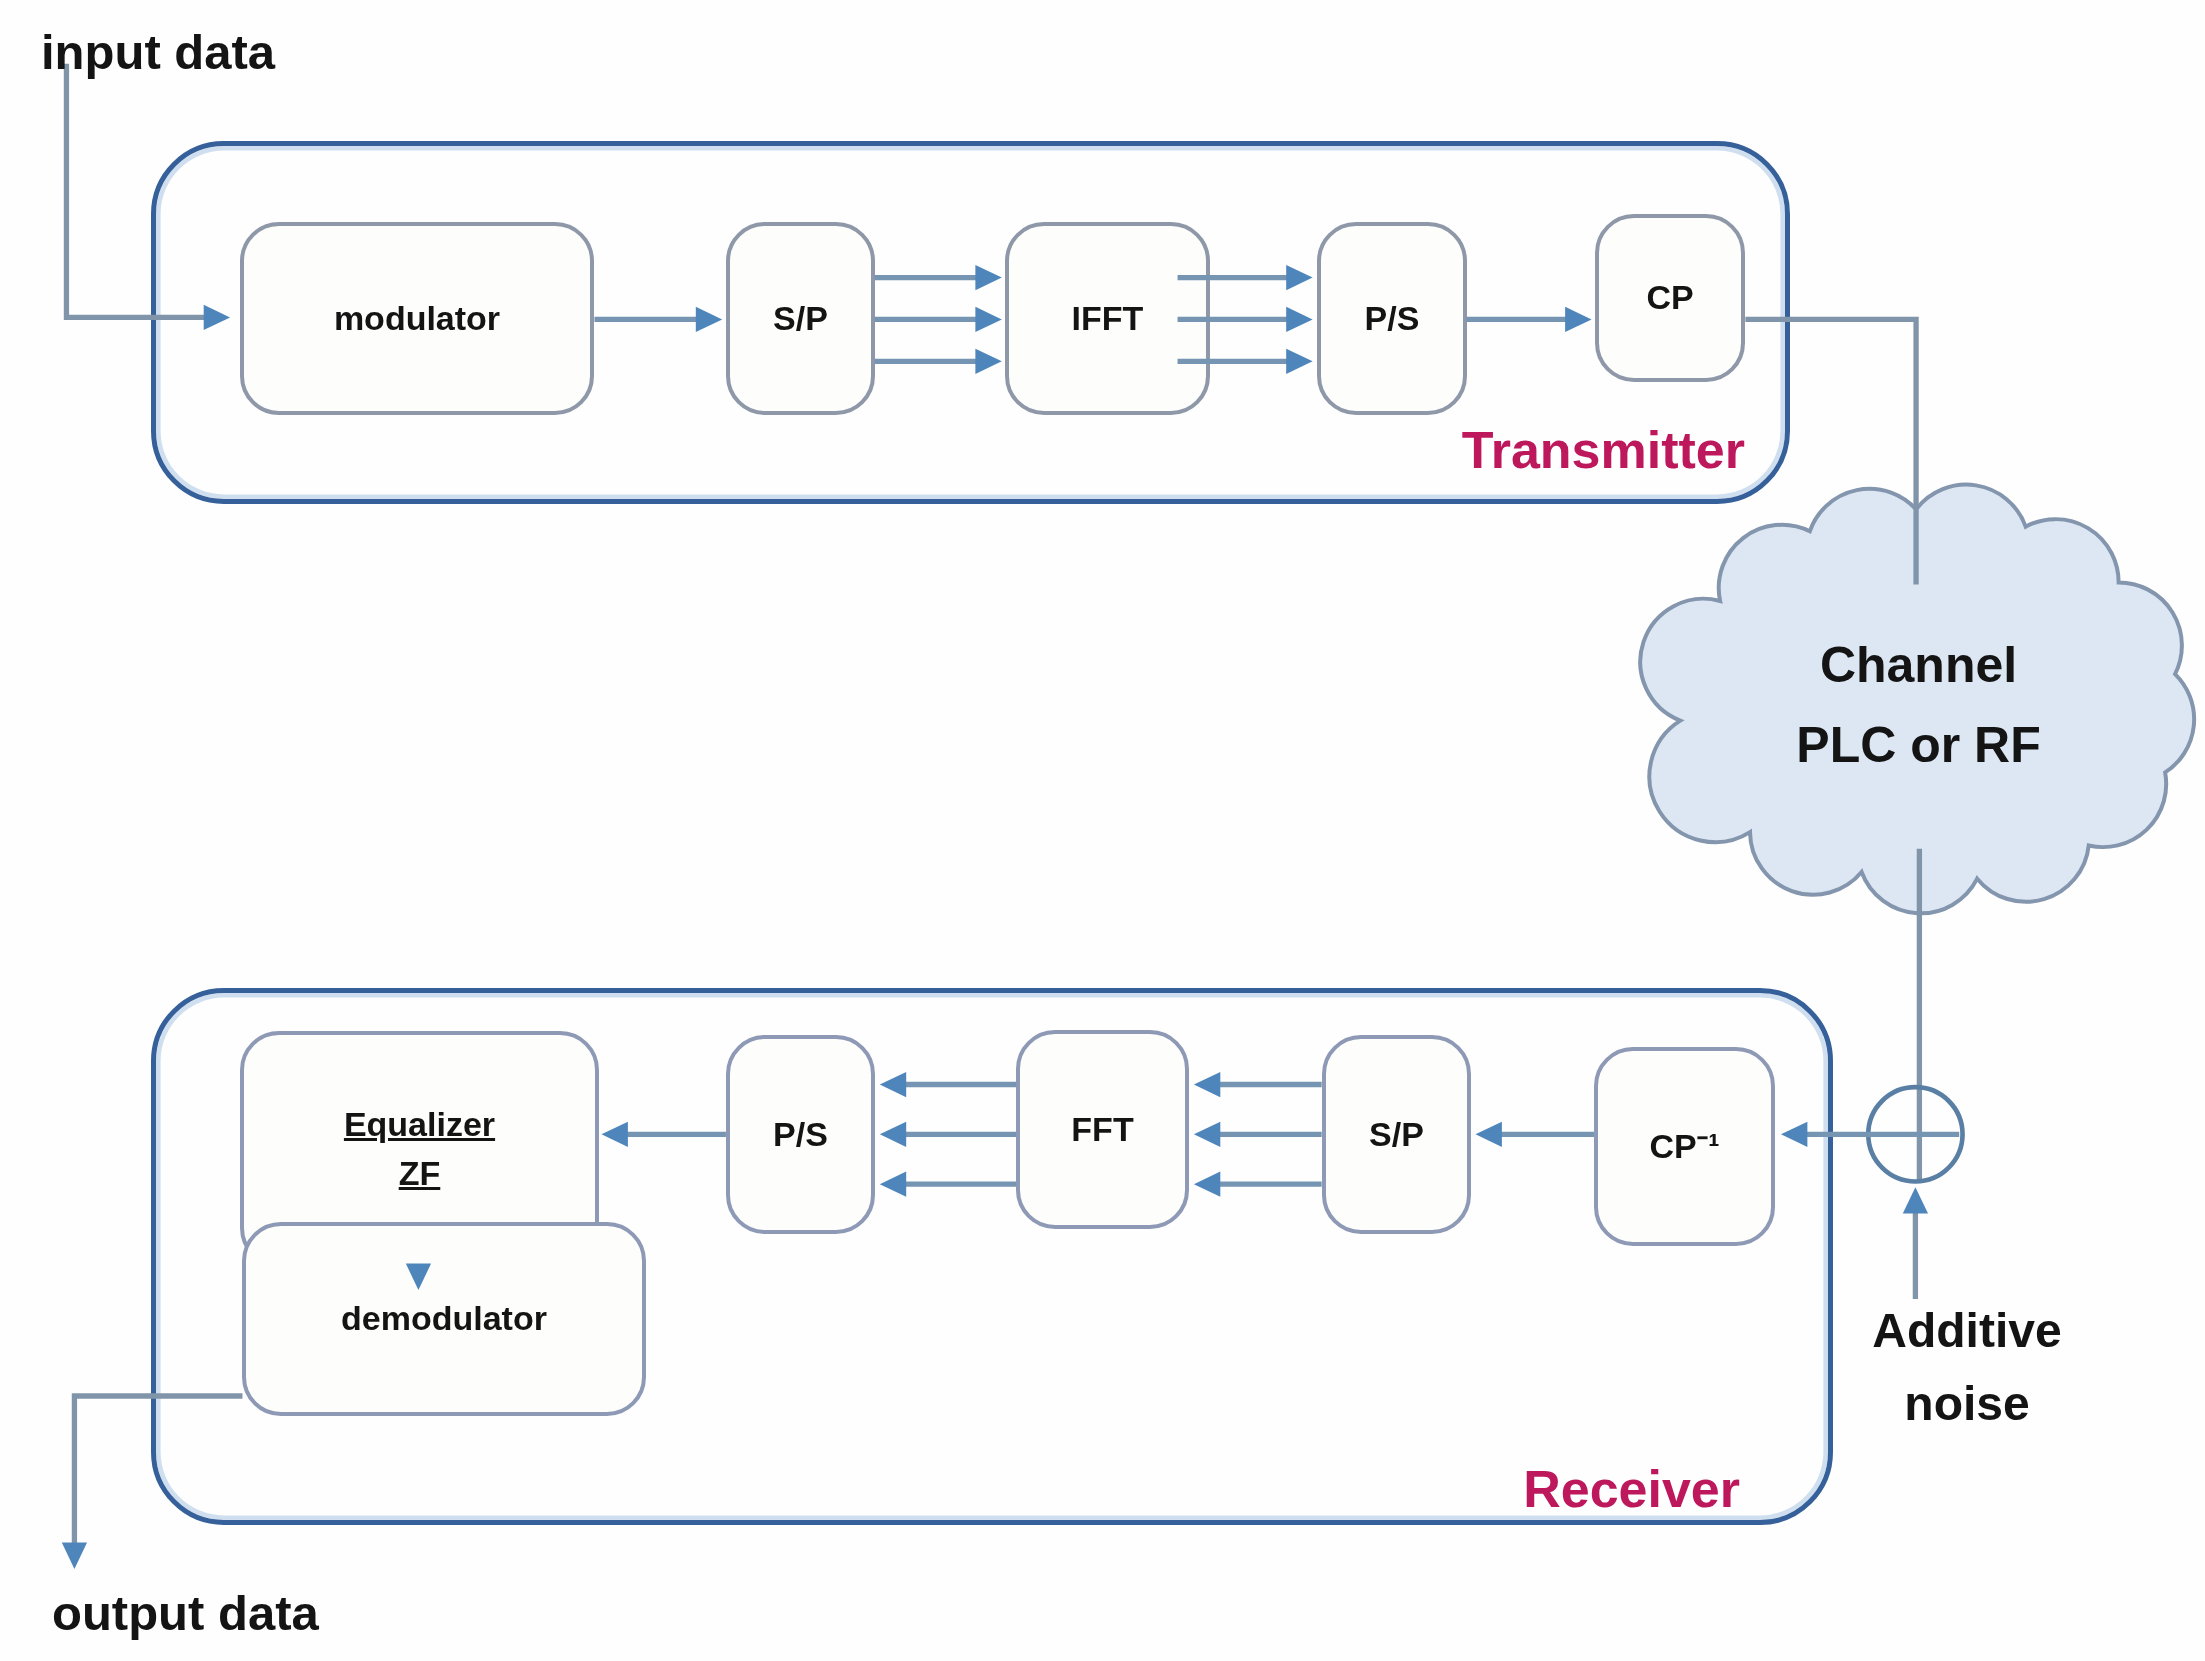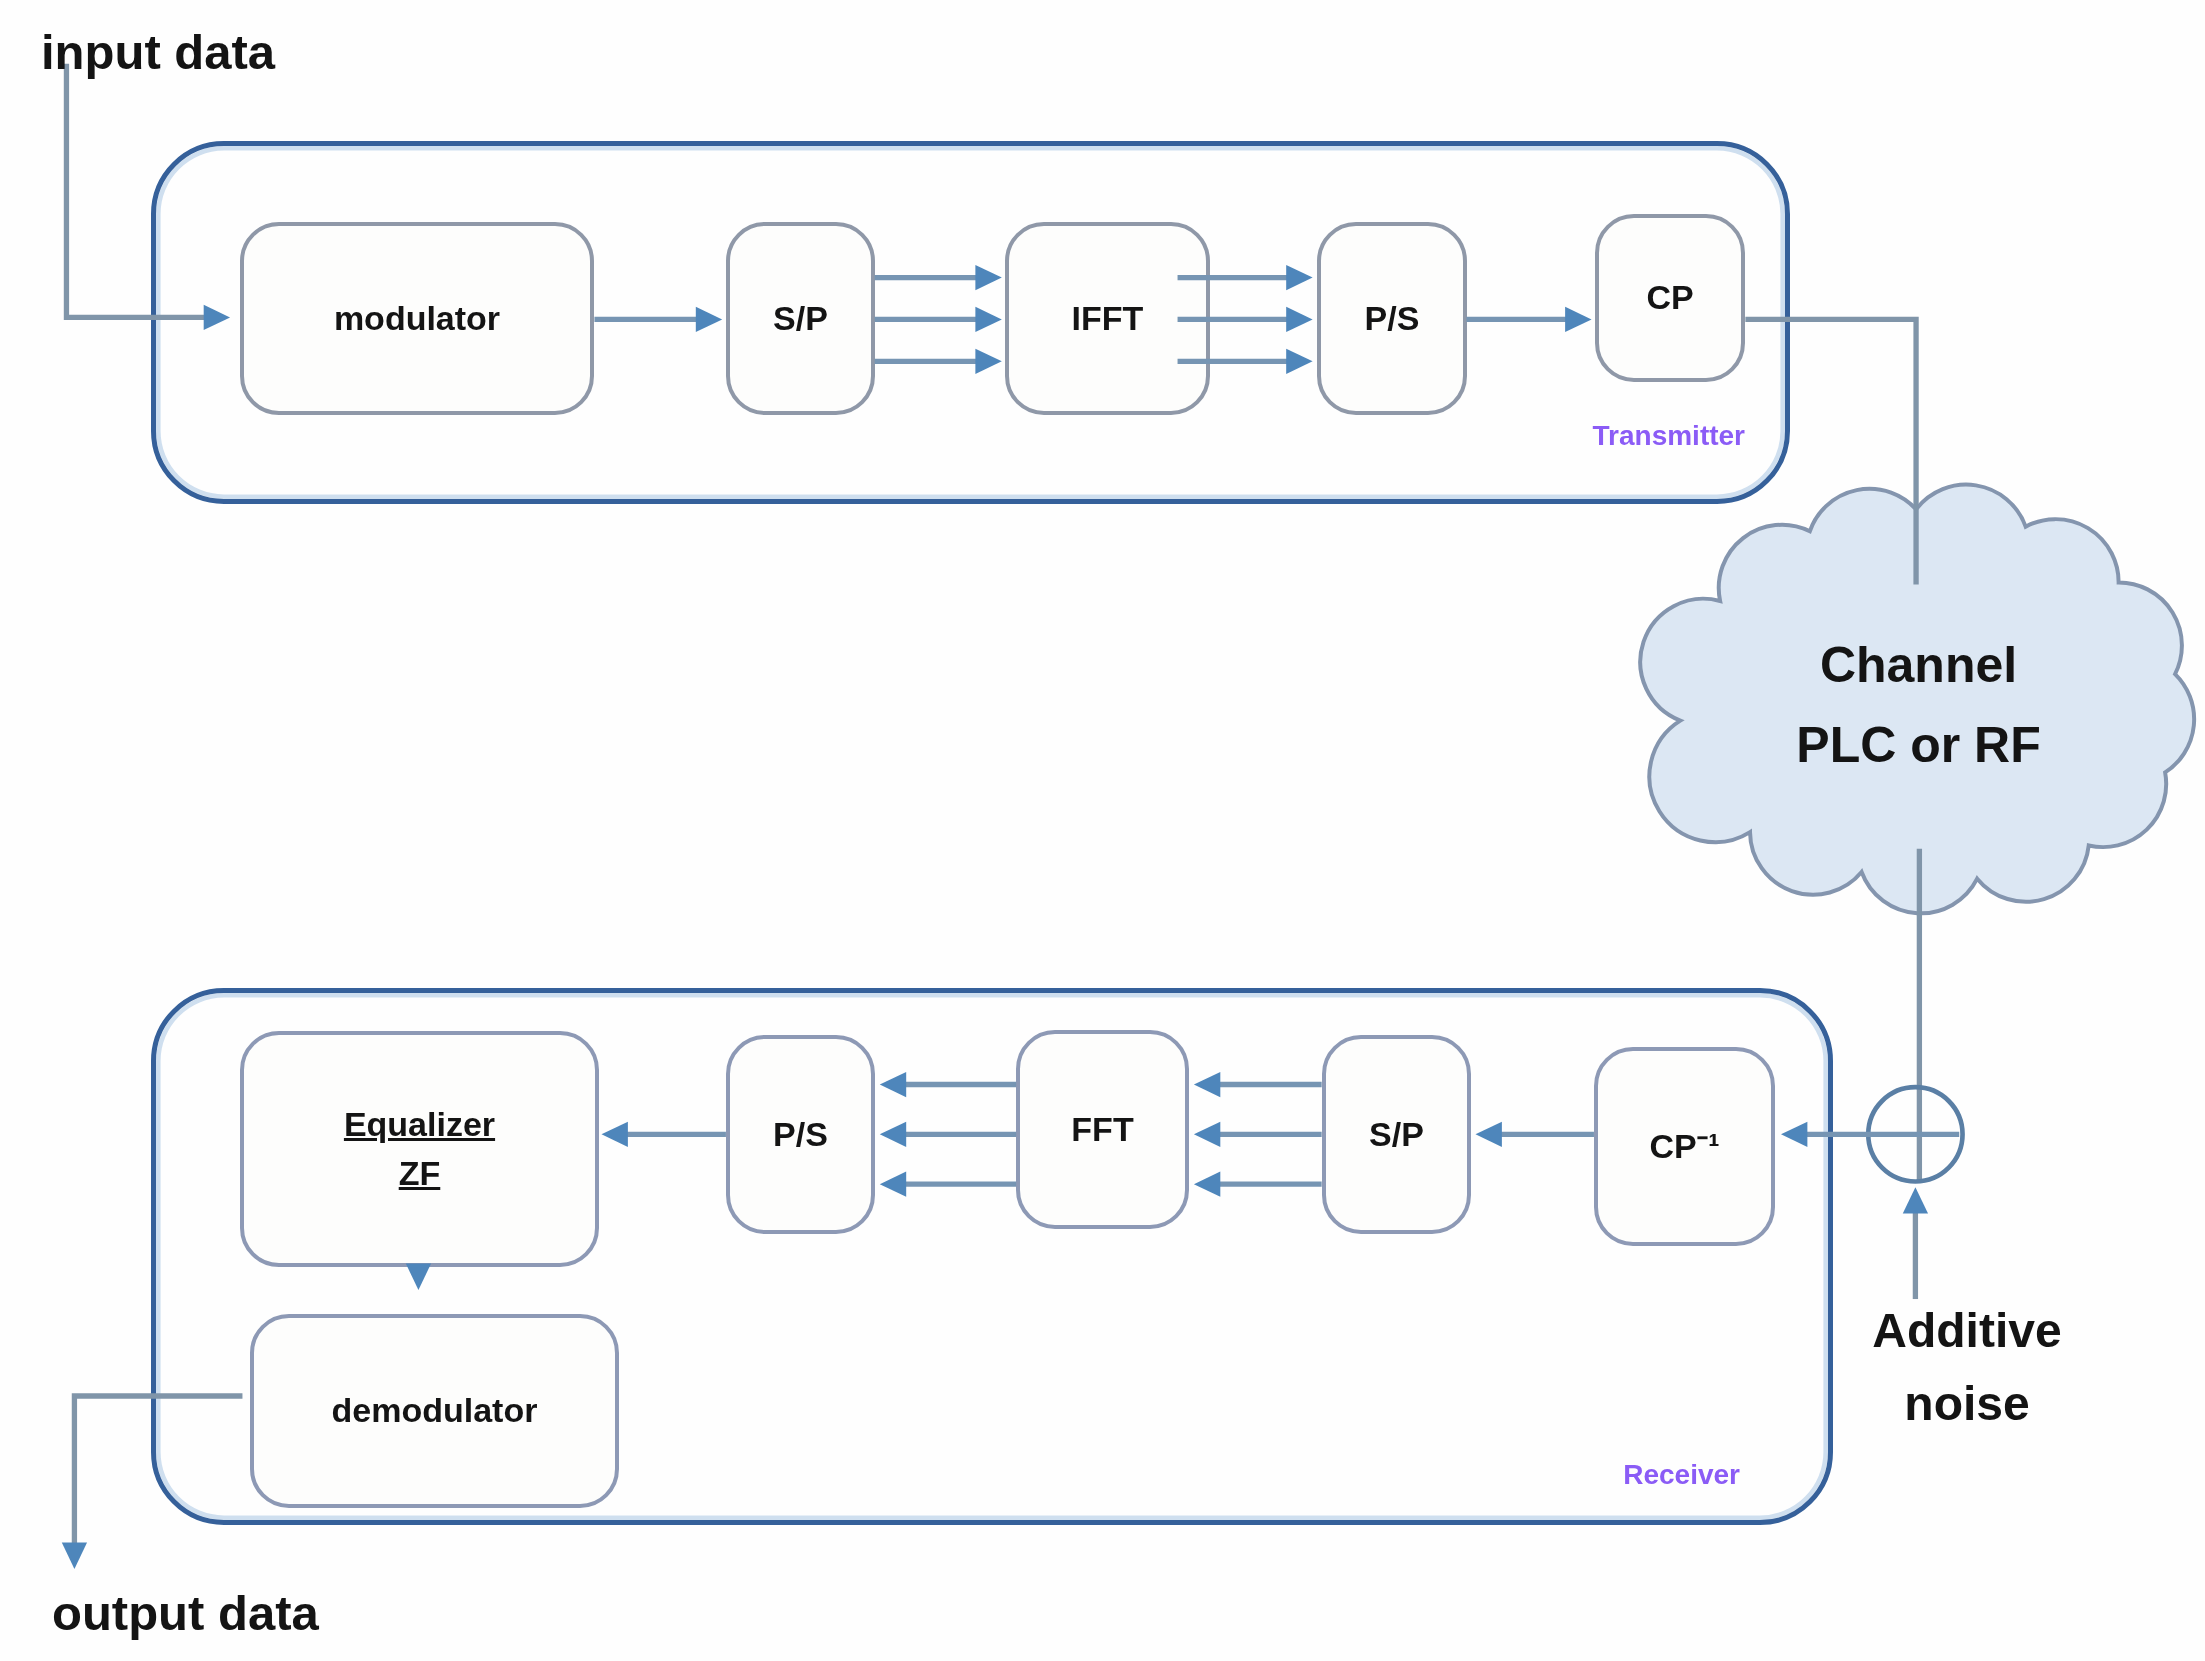--- a/index.html
+++ b/index.html
@@ -29,26 +29,26 @@
   #b-mod {left:240px;  top:222px;  width:354px; height:193px;}
   #b-sp1 {left:726px; top:222px;  width:149px; height:193px;}
   #b-ifft{left:1005px; top:222px;  width:205px; height:193px;}
   #b-ps1 {left:1317px; top:222px;  width:150px; height:193px;}
   #b-cp  {left:1595px; top:214px;  width:150px; height:168px;}
   #b-eq  {left:240px;  top:1031px; width:359px; height:236px; flex-direction:column; gap:12px;text-decoration:underline;}
   #b-ps2 {left:726px; top:1035px; width:149px; height:199px;}
   #b-fft {left:1016px; top:1030px; width:173px; height:199px;}
   #b-sp2 {left:1322px; top:1035px; width:149px; height:199px;}
   #b-cpi {left:1594px; top:1035px; width:181px; height:199px;margin-top:12px;}
-  #b-dem {left:242px;  top:1314px; width:369px; height:194px;margin-left:8px;}
+  #b-dem {left:242px;  top:1222px; width:404px; height:194px;}
   #wire-layer{z-index:3;}
   .lbl{position:absolute; z-index:4; white-space:nowrap;}
   #input-label {left:41px;  top:24px;   font-size:49px;}
   #output-label{left:52px;  top:1585px; font-size:49px;}
-  .sec-label{position:absolute; z-index:4; width:345px; text-align:right; font-size:28px; color:#8b5cf6;}
+  .sec-label{position:absolute; z-index:4; width:345px; text-align:right; font-size:52px; color:#be185d;}
   #tx-label{left:1400px; top:420px;}
   #rx-label{left:1395px; top:1459px;}
   .cloud-text{position:absolute; z-index:4; width:465px; text-align:center; font-size:50px;}
   #cloud-line1{left:1686px; top:636px;}
   #cloud-line2{left:1686px; top:716px;}
   #noise-label{position:absolute; z-index:4; left:1801px; top:1294px; width:332px;
                text-align:center; font-size:48px; line-height:73px;}
   .w{fill:none; stroke:#7695b3; stroke-width:8;}
   .g{fill:none; stroke:#8095a9; stroke-width:8;}
   .arr{marker-end:url(#ah);}

